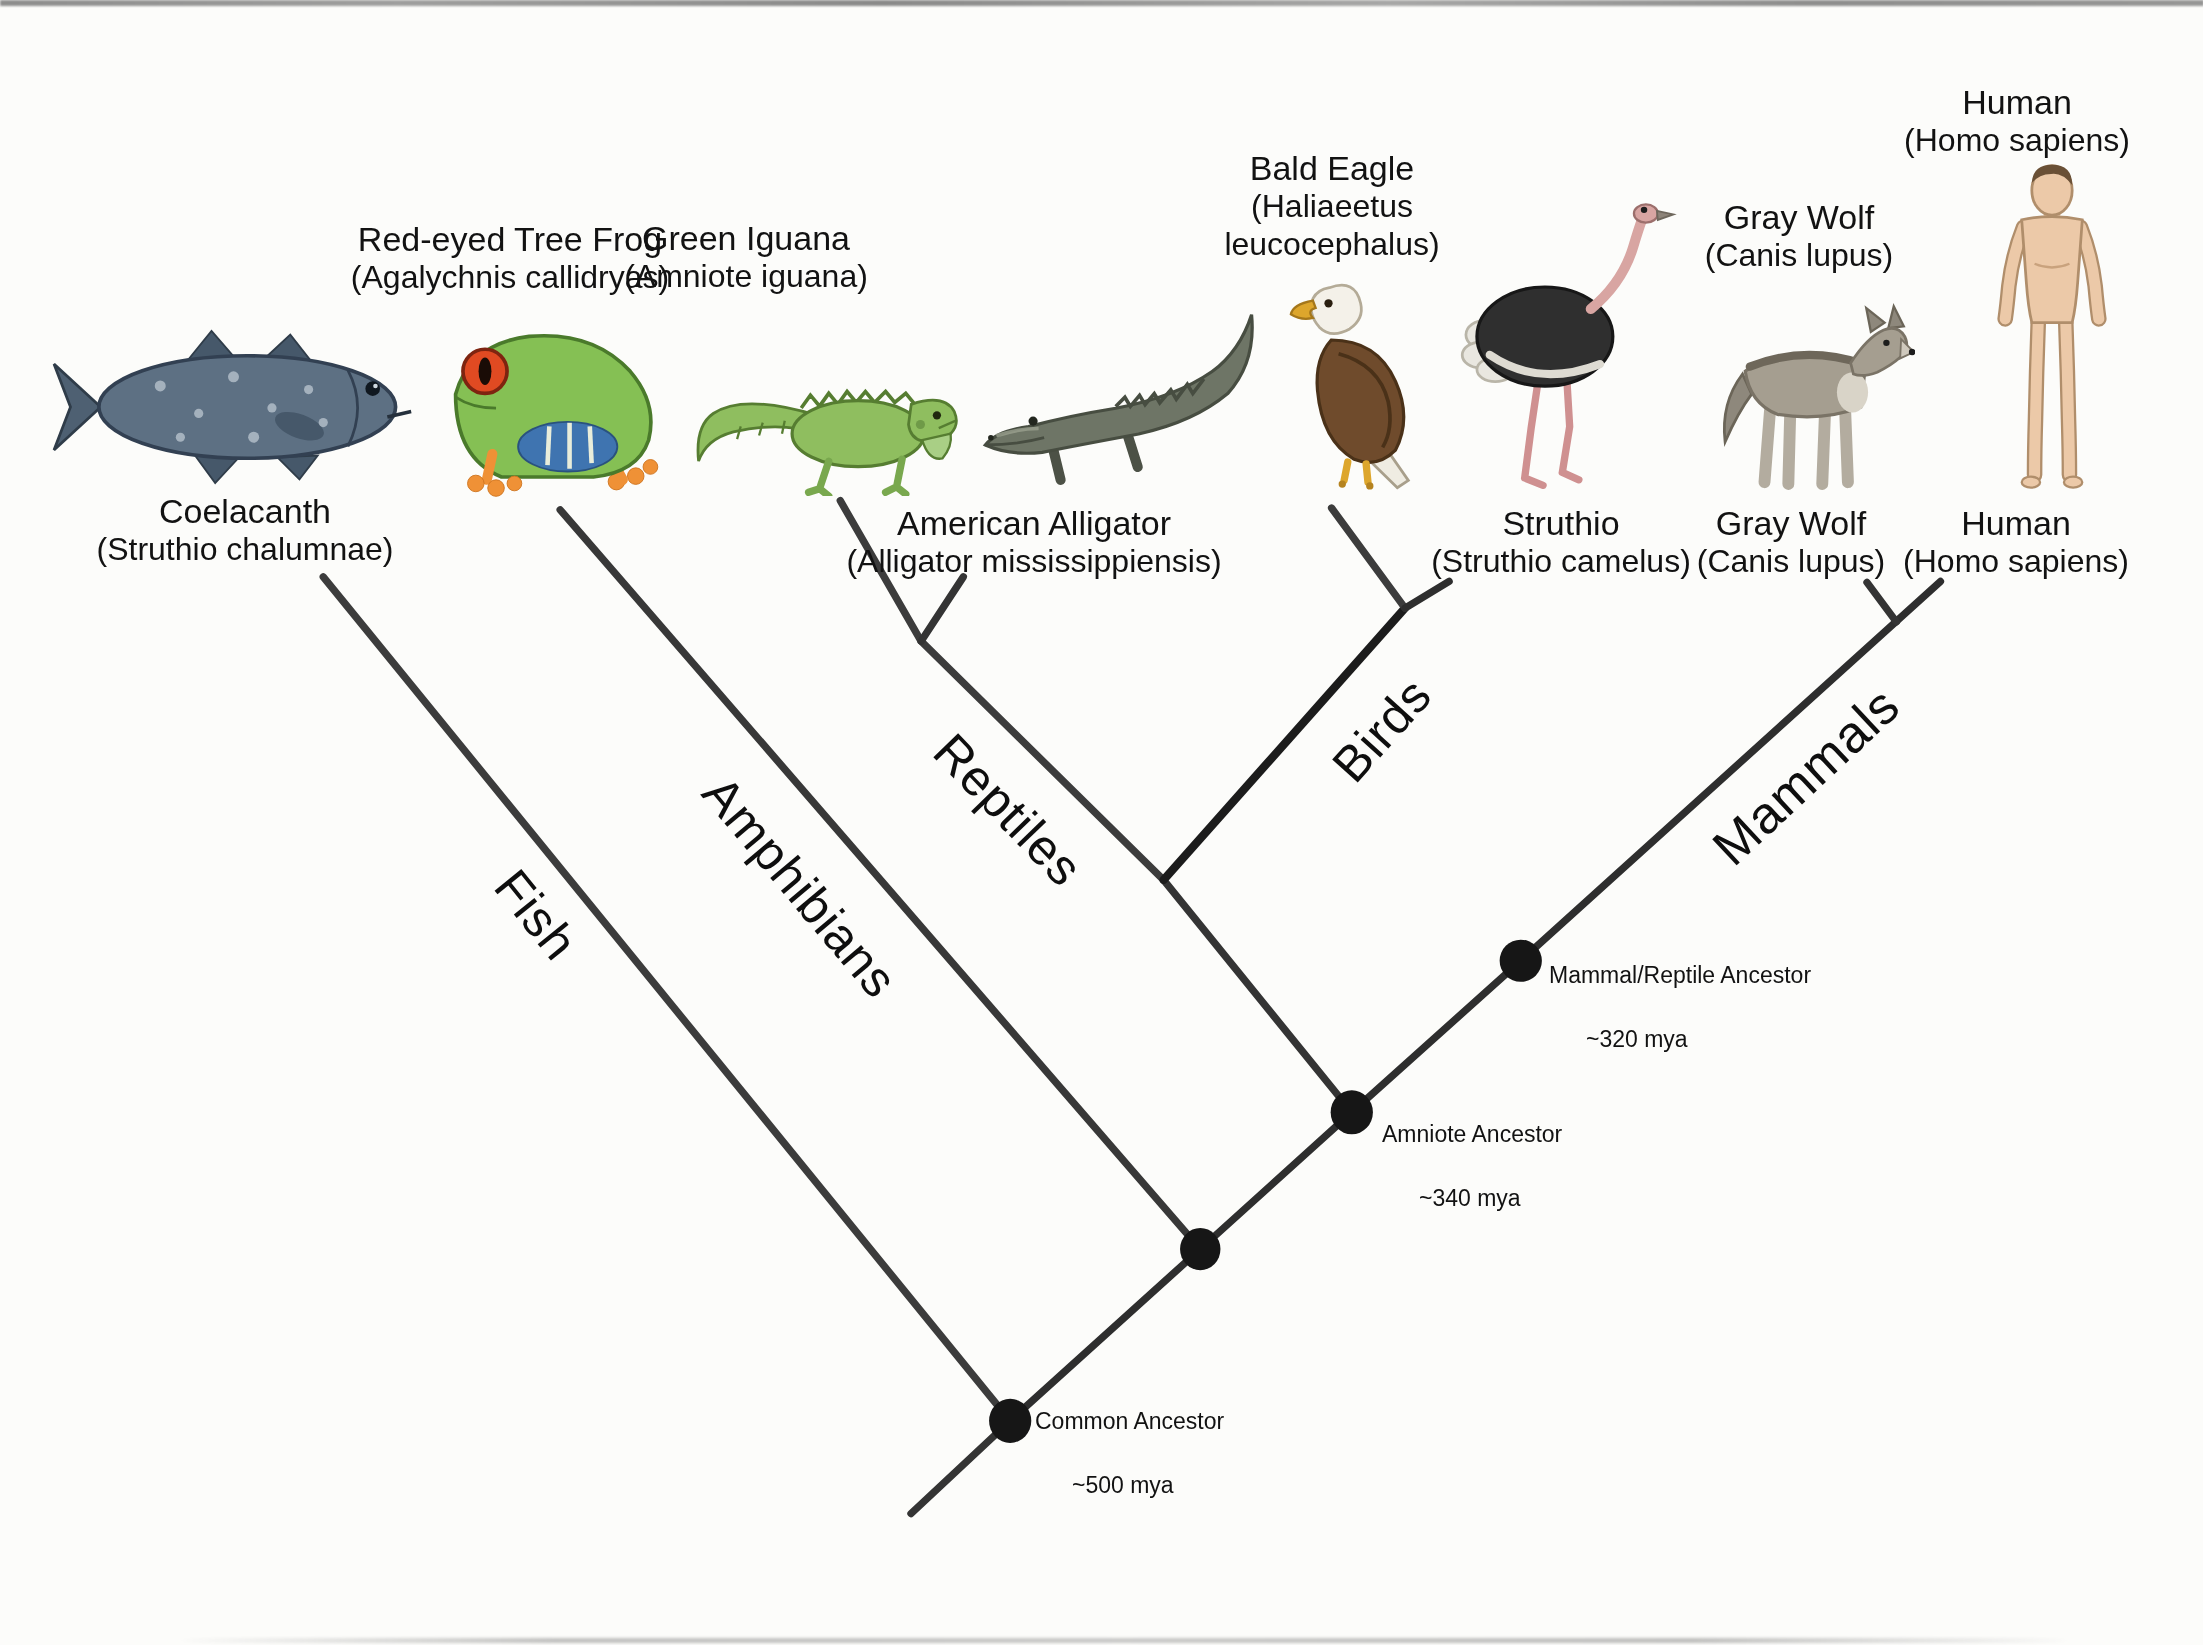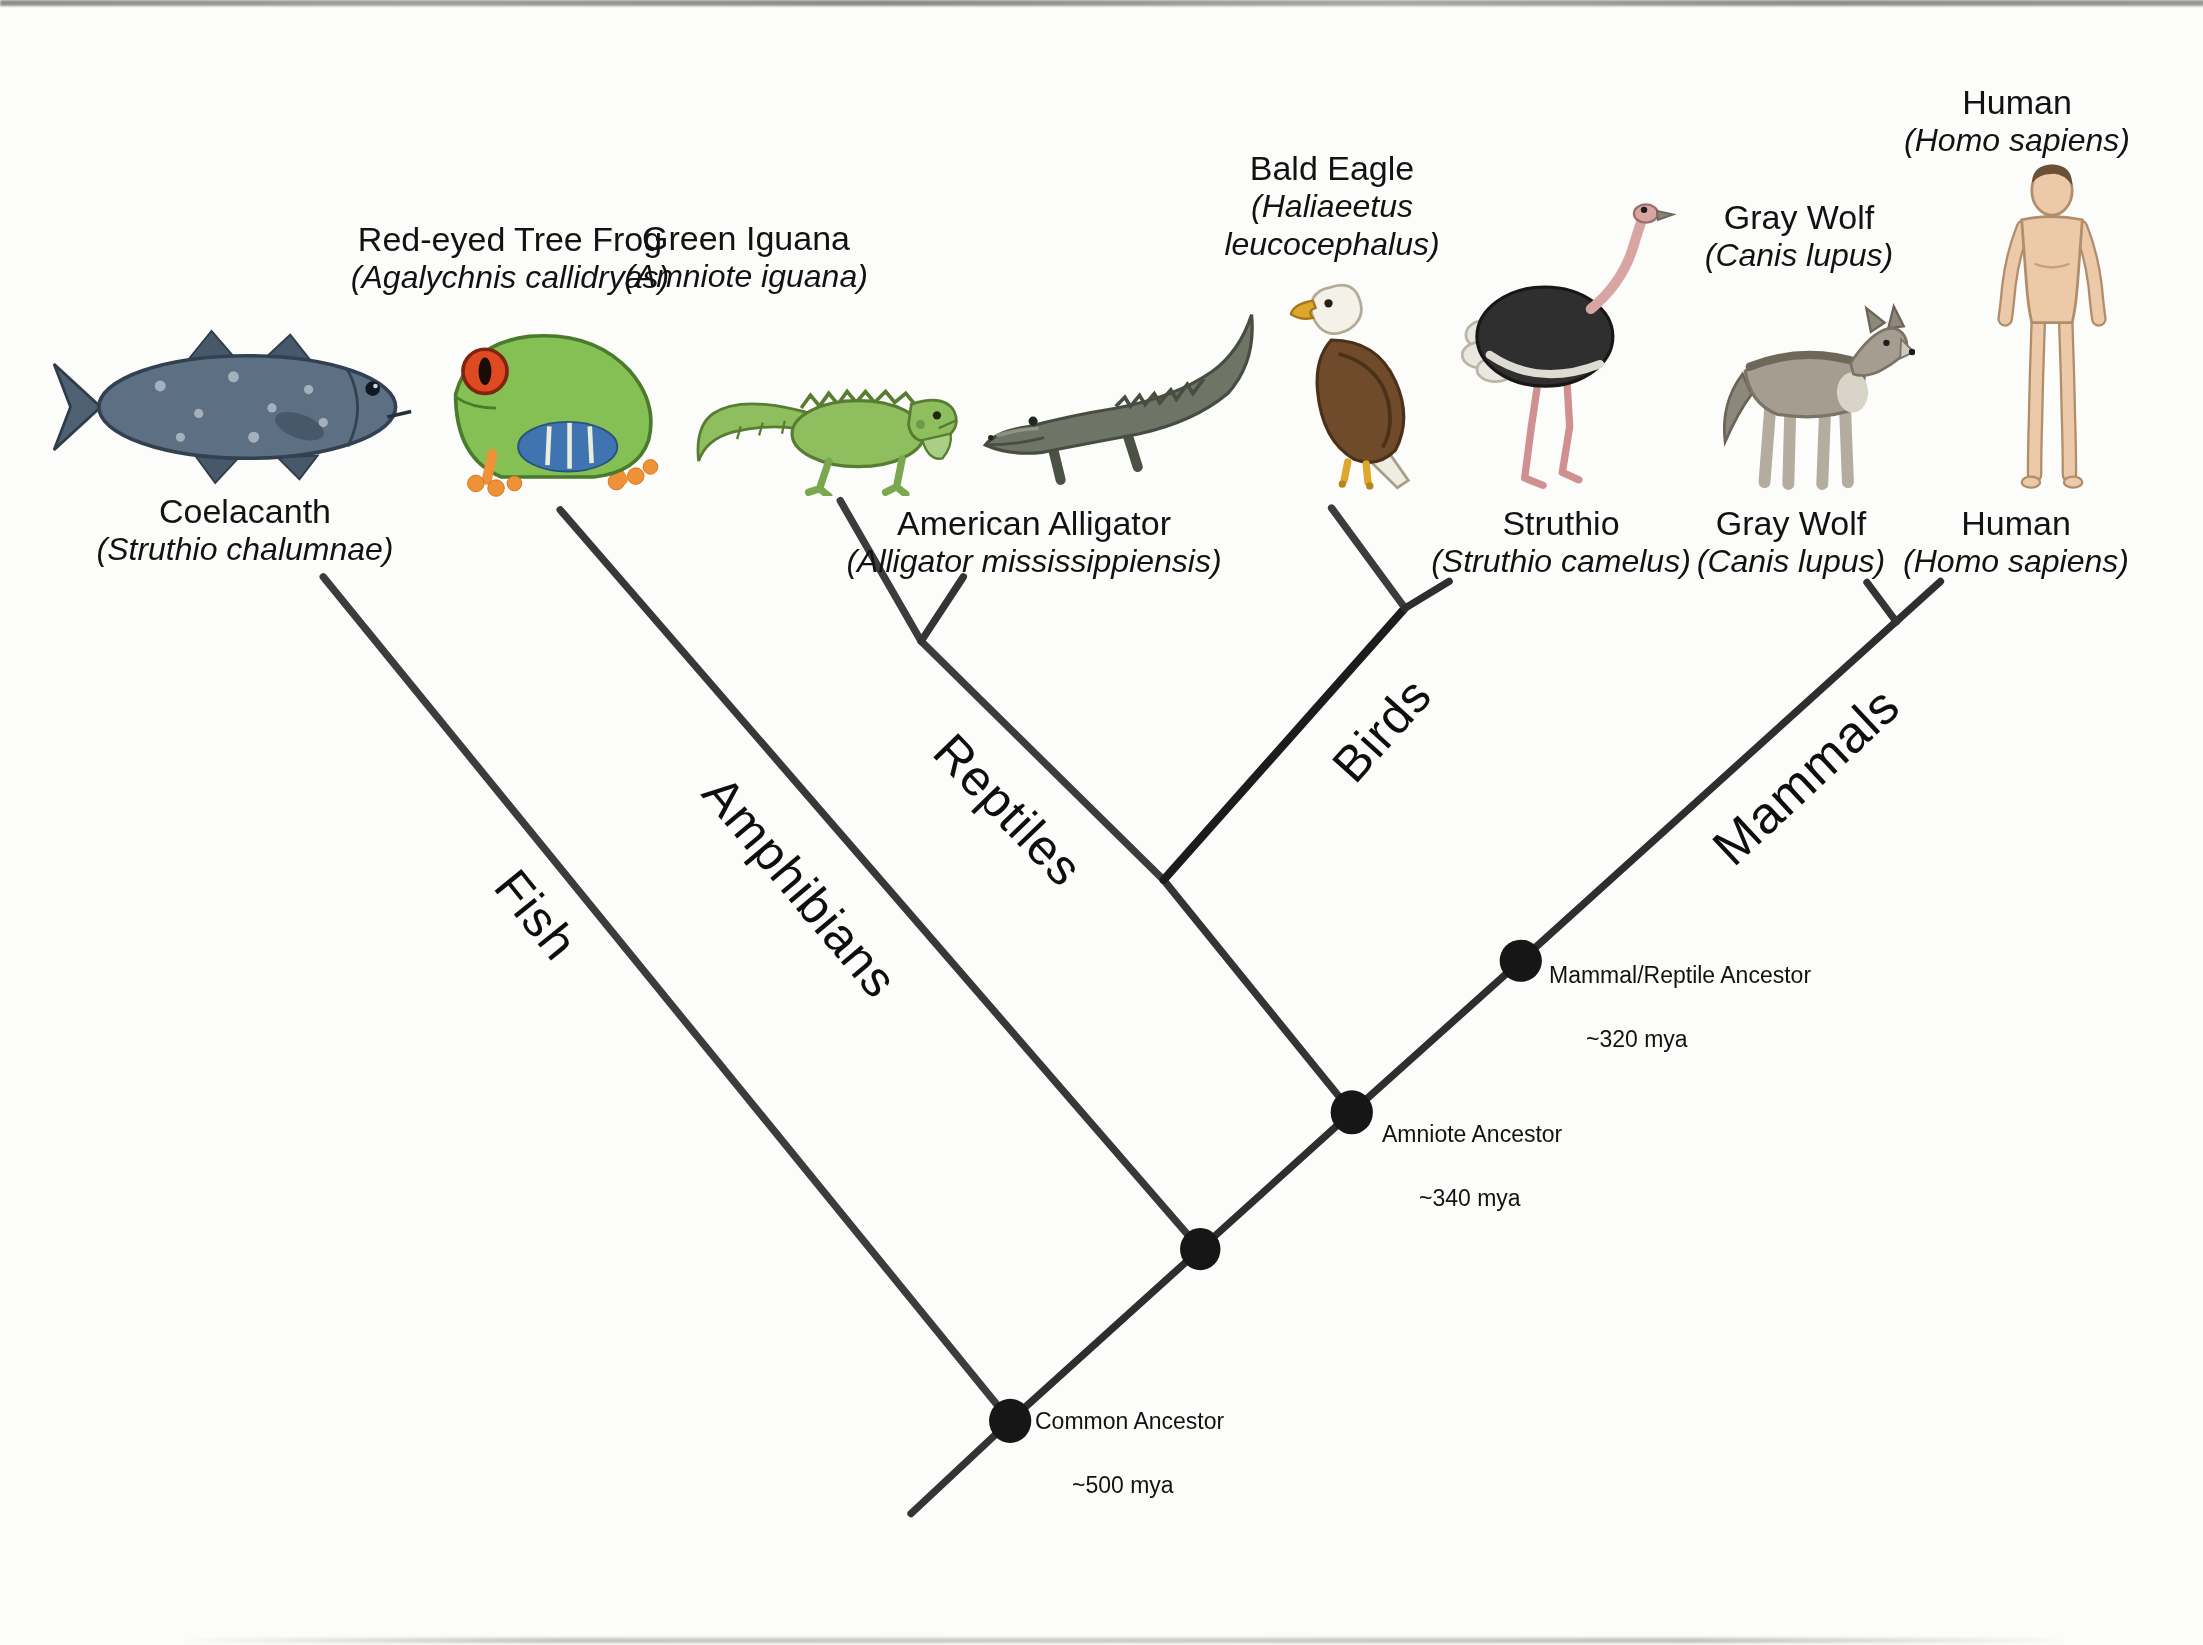--- a/index.html
+++ b/index.html
@@ -11,21 +11,21 @@
   }
   .edge-smudge-top{position:absolute;left:0;top:0;width:100%;height:6.4px;
     background:linear-gradient(90deg,#222 0%,#444 18%,#1a1a1a 40%,#555 63%,#222 82%,#333 100%);
     opacity:.5;filter:blur(0.9px);}
   .edge-smudge-bottom{position:absolute;left:8%;bottom:2.8px;width:86%;height:5.5px;
     background:linear-gradient(90deg,transparent,#3a3a3a 20%,#555 50%,#333 80%,transparent);
     opacity:.3;filter:blur(1.8px);}
   svg.tree{position:absolute;left:0;top:0;}
   .taxon-label{position:absolute;transform:translateX(-50%);text-align:center;
     font-size:34px;line-height:1.16;white-space:nowrap;}
-  .taxon-label .sci{font-style:italic;font-size:32px;}
+  .taxon-label .sci{font-size:32px;}
   .ancestor-label{position:absolute;font-size:23px;line-height:1.25;white-space:nowrap;}
   .ancestor-label .age{padding-left:37px;margin-top:35px;}
   .clade-label{position:absolute;font-size:50px;white-space:nowrap;letter-spacing:0.9px;
     transform:translate(-50%,-50%) rotate(var(--rot));color:#0e0e0e;}
   .figure{position:absolute;}
 </style>
 </head>
 <body>
 
 <div id="canvas">

